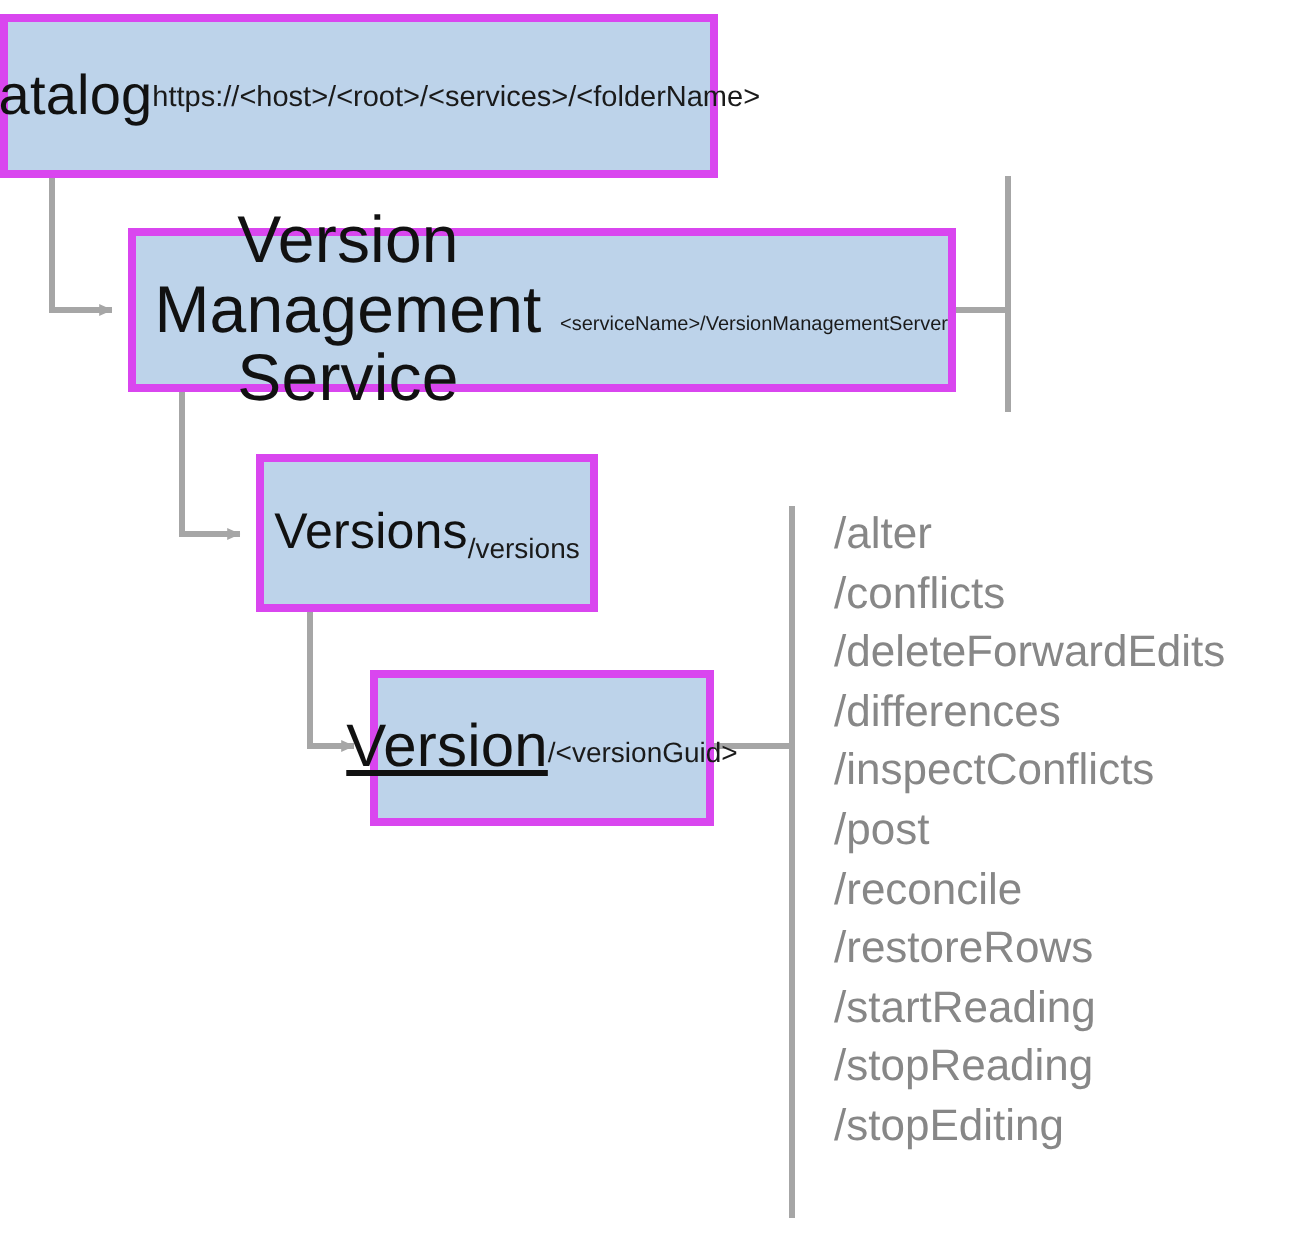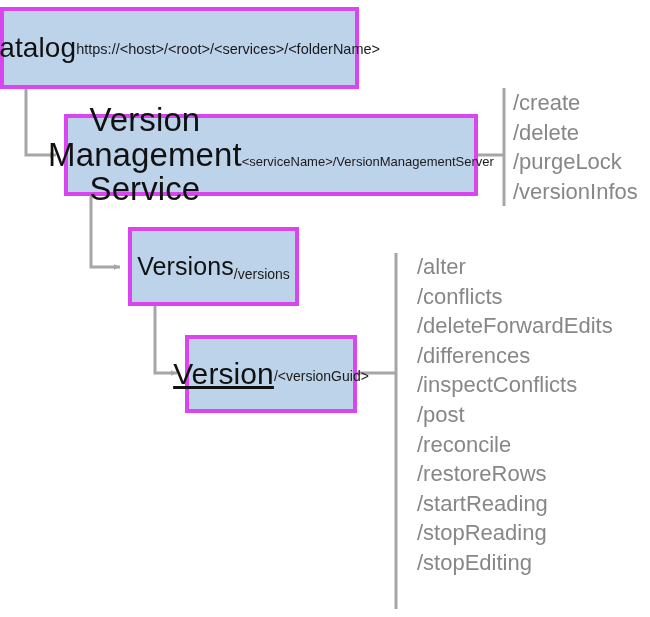--- a/index.html
+++ b/index.html
@@ -57,21 +57,21 @@
   }
   #node-catalog .title { font-size: 28px; }
   #node-catalog .subtitle { font-size: 14.5px; margin-top: 3px; }
   #node-vms {
     left: 64px;
     top: 114px;
     width: 414px;
     height: 82px;
   }
   #node-vms .title { font-size: 33px; }
-  #node-vms .subtitle { font-size: 13px; margin-top: 15px; }
+  #node-vms .subtitle { font-size: 10px; margin-top: 15px; }
   #node-versions {
     left: 128px;
     top: 227px;
     width: 171px;
     height: 79px;
     align-items: center;
   }
   #node-versions .title { font-size: 25px; }
   #node-versions .subtitle { font-size: 14px; margin-top: 17px; }
   #node-version {
@@ -140,26 +140,20 @@
   <div class="node" id="node-versions">
     <div class="title">Versions</div>
     <div class="subtitle">/versions</div>
   </div>
 
   <div class="node" id="node-version">
     <div class="title">Version</div>
     <div class="subtitle">/&lt;versionGuid&gt;</div>
   </div>
 
-  <div class="op-list" id="ops-vms">
-    <span class="op-item">/create</span>
-    <span class="op-item">/delete</span>
-    <span class="op-item">/purgeLock</span>
-    <span class="op-item">/versionInfos</span>
-  </div>
 
   <div class="op-list" id="ops-version">
     <span class="op-item">/alter</span>
     <span class="op-item">/conflicts</span>
     <span class="op-item">/deleteForwardEdits</span>
     <span class="op-item">/differences</span>
     <span class="op-item">/inspectConflicts</span>
     <span class="op-item">/post</span>
     <span class="op-item">/reconcile</span>
     <span class="op-item">/restoreRows</span>

